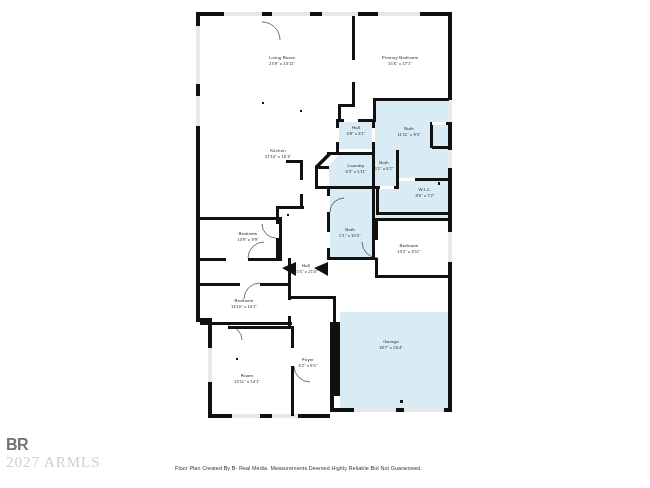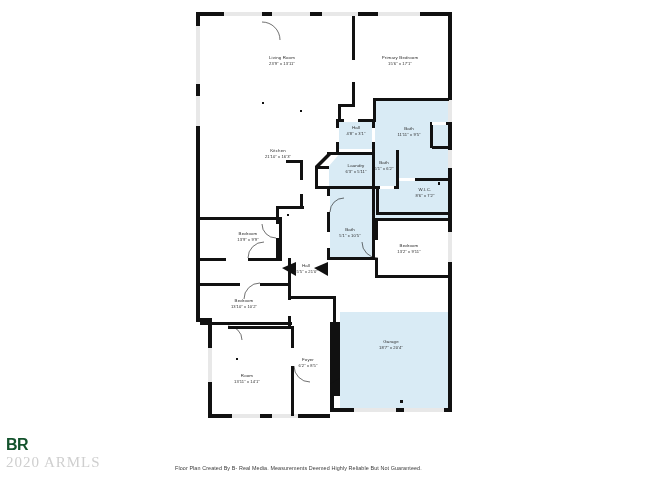--- a/index.html
+++ b/index.html
@@ -35,21 +35,21 @@
     font-size:5.4px;
     color:#3a3a3a;
     letter-spacing:0.1px;
   }
   #watermark{
     position:absolute;
     left:6px;top:437px;
     width:130px;
   }
   #wm-logo{
-    font-size:16px;font-weight:bold;color:#14532d;letter-spacing:-0.5px;
+    font-size:16px;font-weight:bold;color:#737373;letter-spacing:-0.5px;
     font-family:"Liberation Sans",sans-serif;line-height:1;
   }
   #wm-text{
     font-size:15px;color:#cfcfcf;letter-spacing:1px;line-height:1.1;
     font-family:"Liberation Serif",serif;margin-top:1px;
   }
 </style>
 </head>
 <body>
 
@@ -284,18 +284,18 @@
     <span class="rname">Foyer</span>
     <span class="rdim">6'2" x 8'5"</span>
   </div>
   <div class="room-label" style="left:247px;top:378px">
     <span class="rname">Room</span>
     <span class="rdim">13'11" x 14'1"</span>
   </div>
 
   <div id="watermark">
     <div id="wm-logo">BR</div>
-    <div id="wm-text">2020 ARMLS</div>
+    <div id="wm-text">2027 ARMLS</div>
   </div>
 
   <div id="footer">Floor Plan Created By B- Real Media. Measurements Deemed Highly Reliable But Not Guaranteed.</div>
 
 </div>
 
 </body></html>

